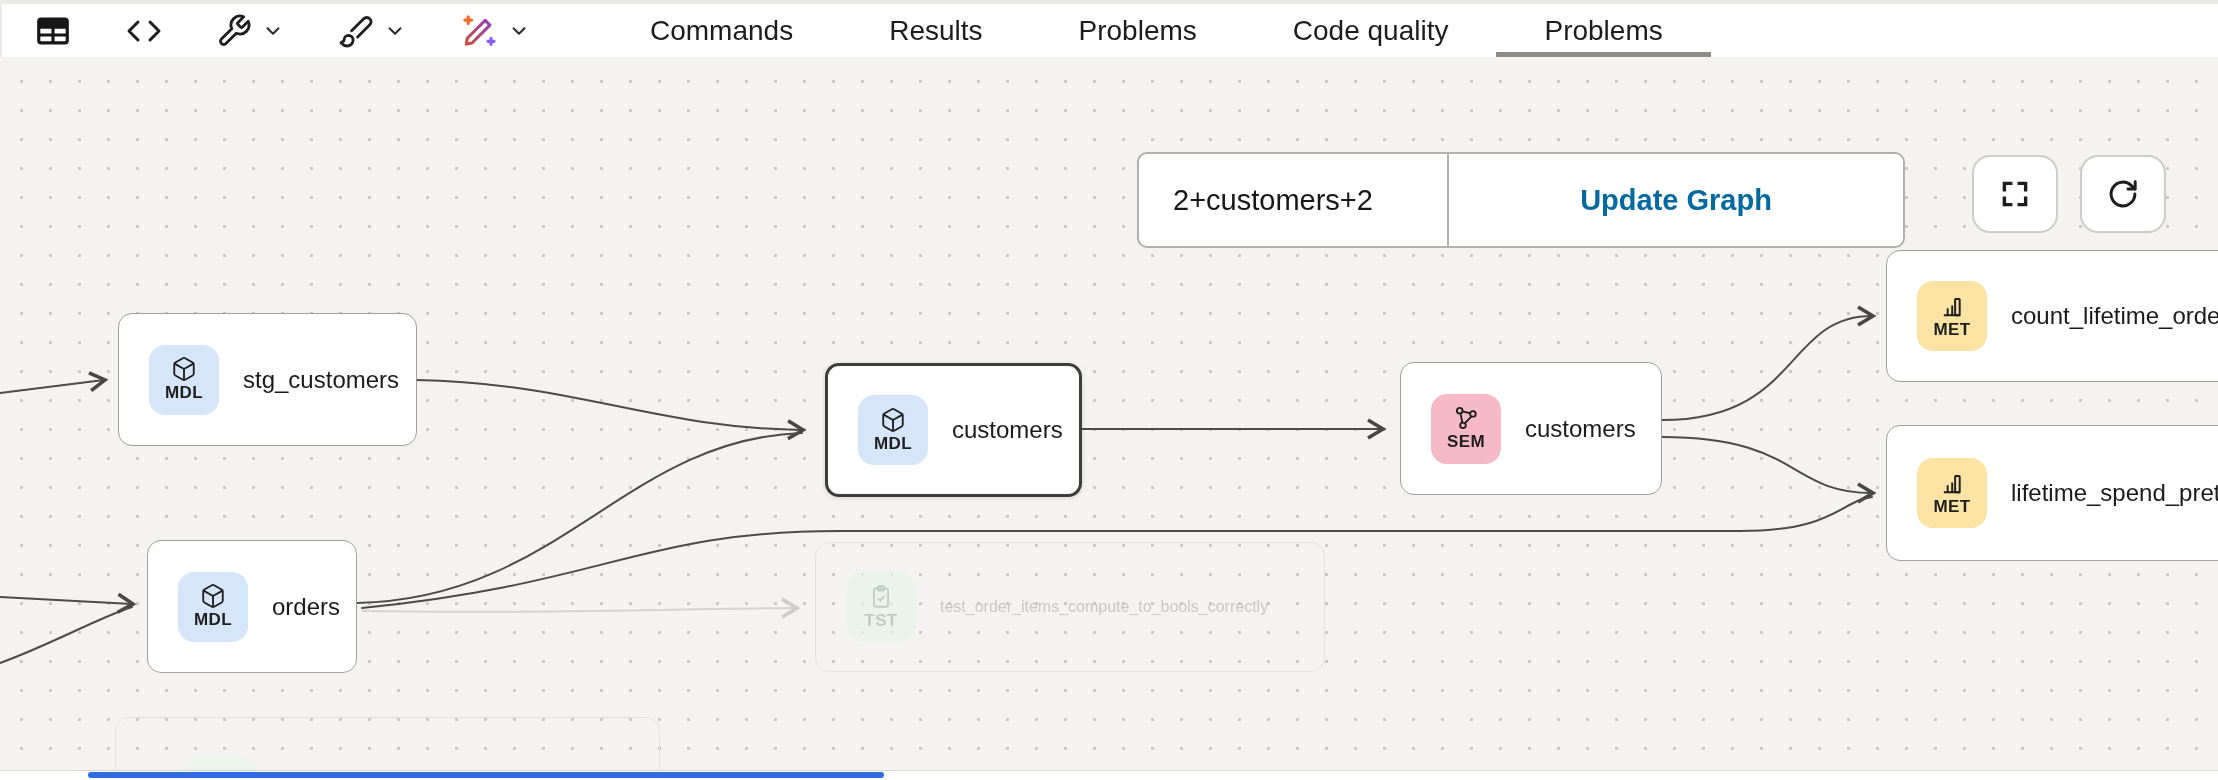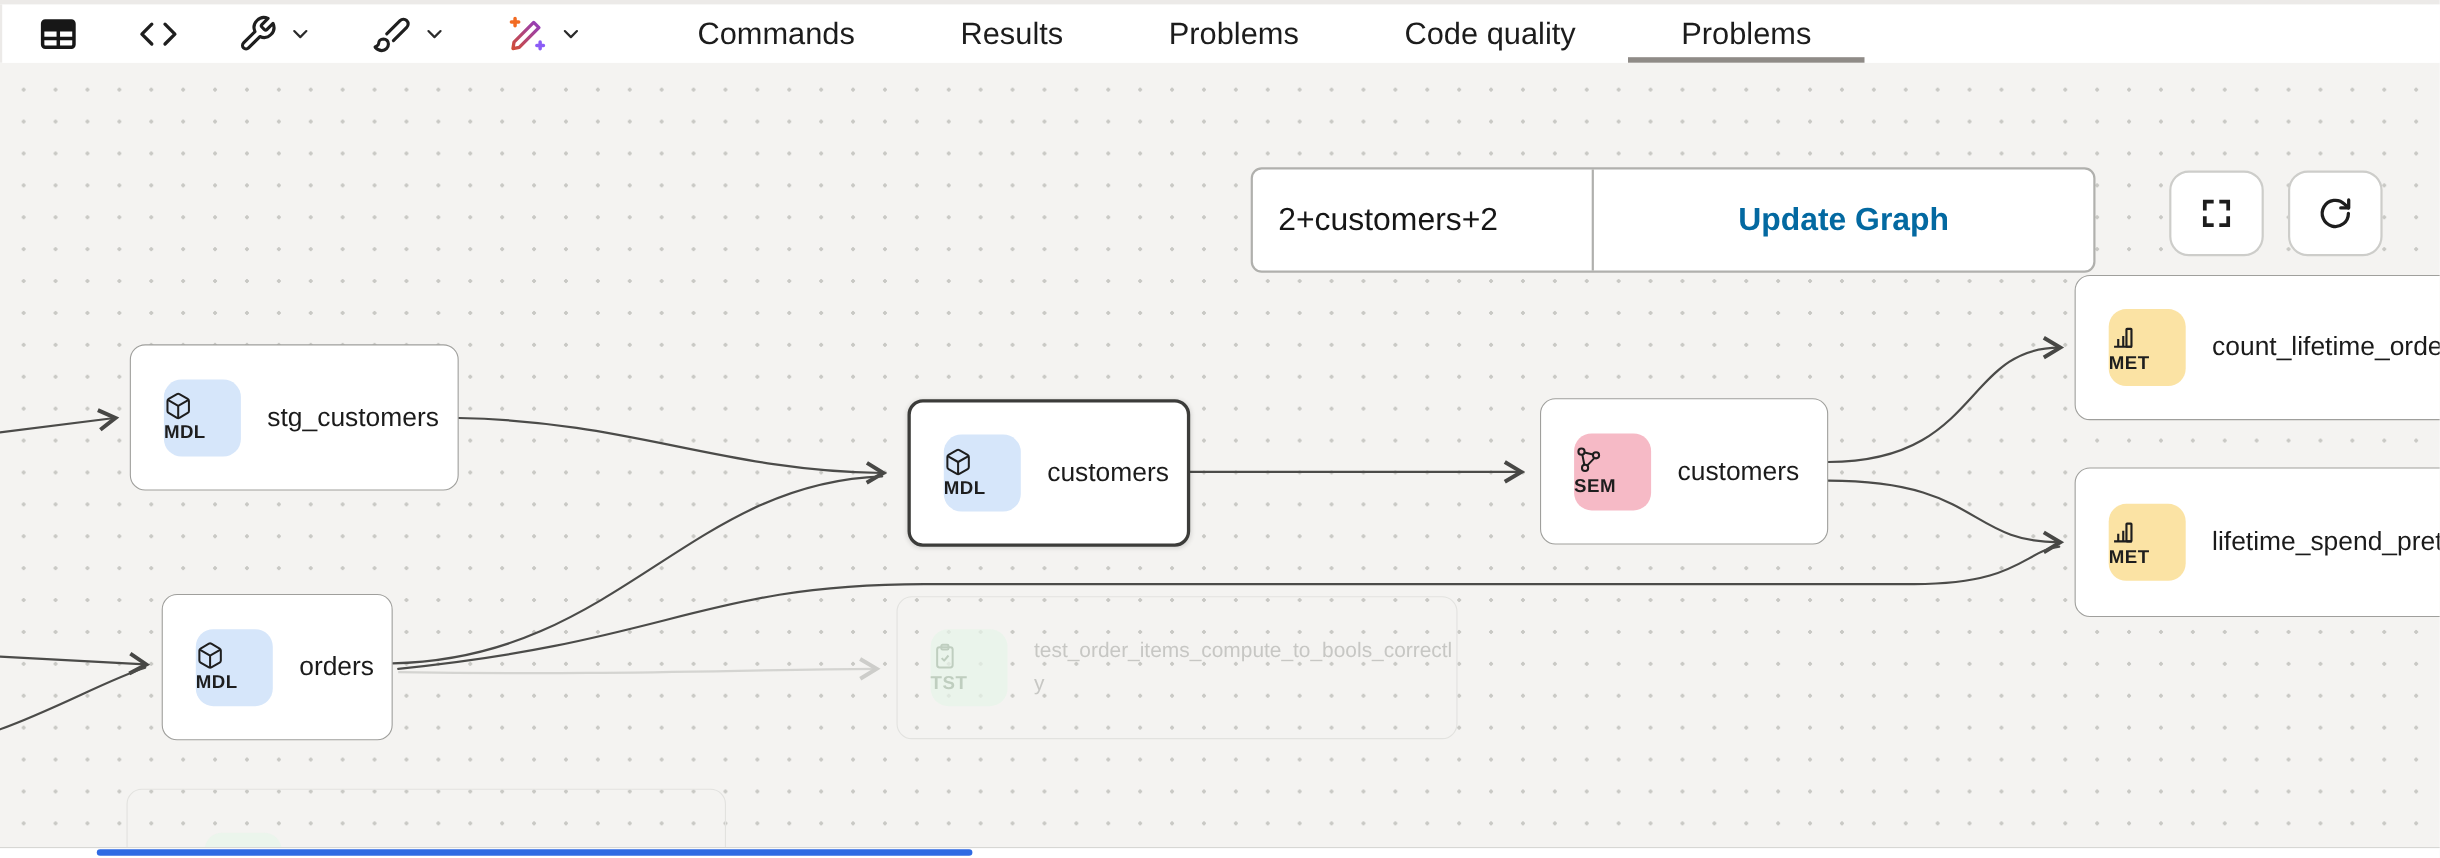--- a/index.html
+++ b/index.html
@@ -5,21 +5,21 @@
   html,body{margin:0;padding:0;}
   body{
     width:2218px;height:780px;position:relative;overflow:hidden;
     background:#ffffff;font-family:"Liberation Sans",sans-serif;
     -webkit-font-smoothing:antialiased;
   }
   
   .top-strip{position:absolute;top:0;left:0;right:0;height:4px;background:#eceae8;z-index:9;}
   .topbar{
     position:absolute;top:4px;left:0;right:0;height:53px;background:#ffffff;
-    display:flex;align-items:center;z-index:8;border-left:2px solid #eceae8;
+    display:flex;align-items:center;z-index:8;border-left:2px solid #eceae8;gap:16px;
   }
   .tools{display:flex;align-items:center;gap:54px;padding-left:32px;flex:0 0 auto;}
   .tool{display:flex;align-items:center;gap:10px;color:#1f1f1f;cursor:pointer;}
   .tool svg{display:block;}
   .tabs{display:flex;align-items:stretch;height:53px;margin-left:56px;}
   .tab{
     position:relative;display:flex;align-items:center;padding:0 48px;
     font-size:28px;color:#1c1c1c;cursor:pointer;white-space:nowrap;
   }
   .tab.active::after{
@@ -37,40 +37,40 @@
   
   .node{
     position:absolute;z-index:2;background:#ffffff;
     border:1.5px solid #9f9f9c;border-radius:14px;
     display:flex;align-items:center;gap:24px;padding-left:30px;
     box-sizing:border-box;cursor:pointer;
   }
   .node.selected{border:3.5px solid #3c3c3a;box-shadow:0 1px 5px rgba(0,0,0,.14);}
   .badge{
     flex:0 0 auto;width:70px;height:70px;border-radius:16px;color:#1e1e1e;
-    display:flex;flex-direction:column;align-items:flex-start;justify-content:center;
+    display:flex;flex-direction:column;align-items:center;justify-content:center;
   }
   .badge svg{display:block;}
   .btext{font-size:17px;font-weight:700;letter-spacing:.4px;margin-top:1px;}
   .nlabel{font-size:24px;color:#1b1b1b;white-space:nowrap;}
   .node.faded{background:transparent;border-color:#e2e2df;box-shadow:none;}
   .node.faded .badge{opacity:.7;color:#a9bfab;}
   .node.faded .btext{color:#a9bfab;}
   .node.faded .nlabel{
     color:#c7c7c4;white-space:normal;overflow-wrap:anywhere;
-    width:388px;font-size:19px;line-height:1.6;
+    width:388px;font-size:16px;line-height:1.6;
   }
   
   .searchbar{
     position:absolute;left:1137px;top:95px;width:768px;height:96px;z-index:5;
     background:#ffffff;border:2px solid #b0b0ad;border-radius:10px;
     display:flex;box-sizing:border-box;
   }
   .inputsec{
-    width:310px;flex:0 0 auto;display:flex;align-items:center;padding-left:23px;
+    width:310px;flex:0 0 auto;display:flex;align-items:center;padding-left:34px;
     font-size:29px;color:#161616;border-right:2px solid #b0b0ad;box-sizing:border-box;
     cursor:text;overflow:hidden;white-space:nowrap;
   }
   .updbtn{
     flex:1;display:flex;align-items:center;justify-content:center;
     font-size:29px;font-weight:700;color:#0369a1;cursor:pointer;
   }
   .ctrl{
     position:absolute;width:82px;height:74px;z-index:5;background:#ffffff;
     border:2px solid #cdcdca;border-radius:18px;

